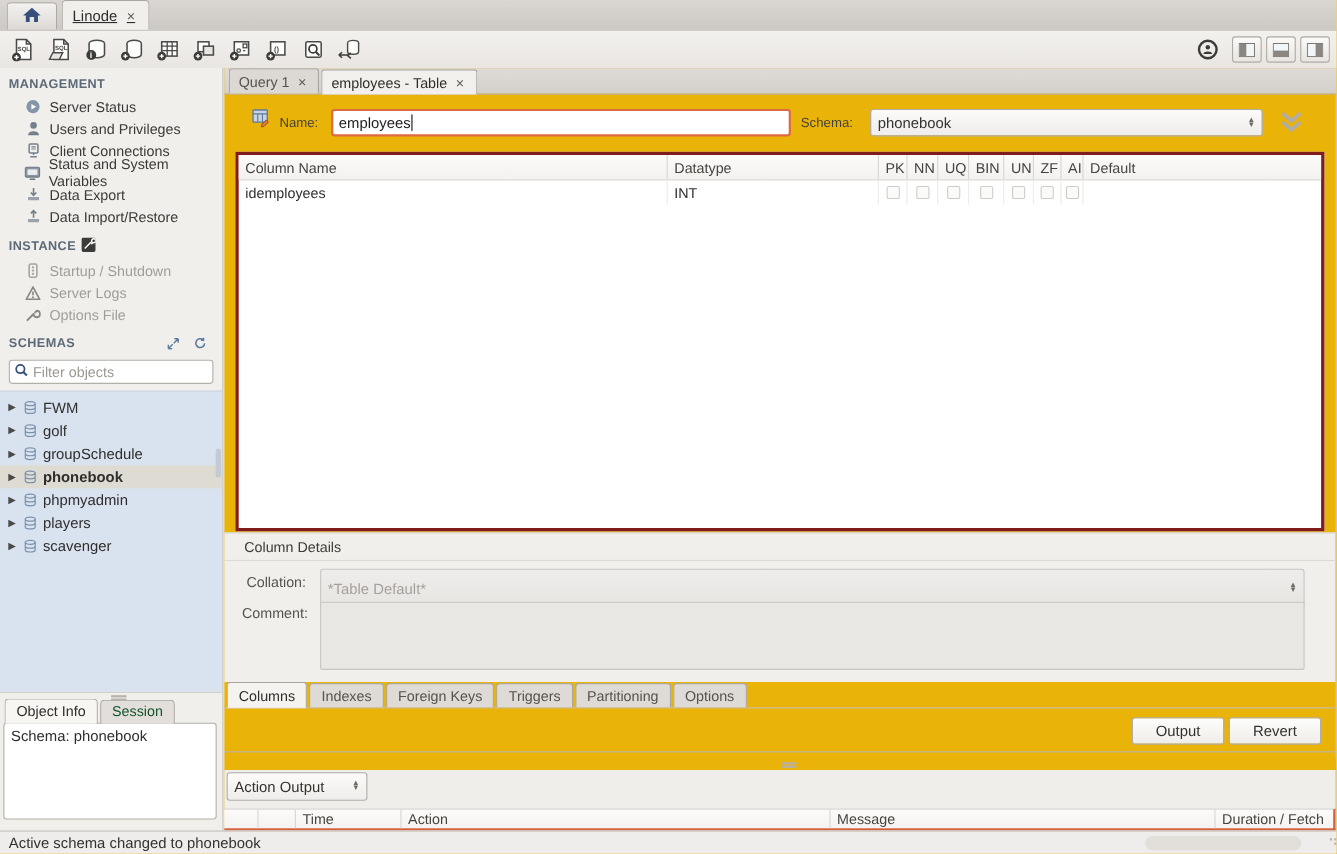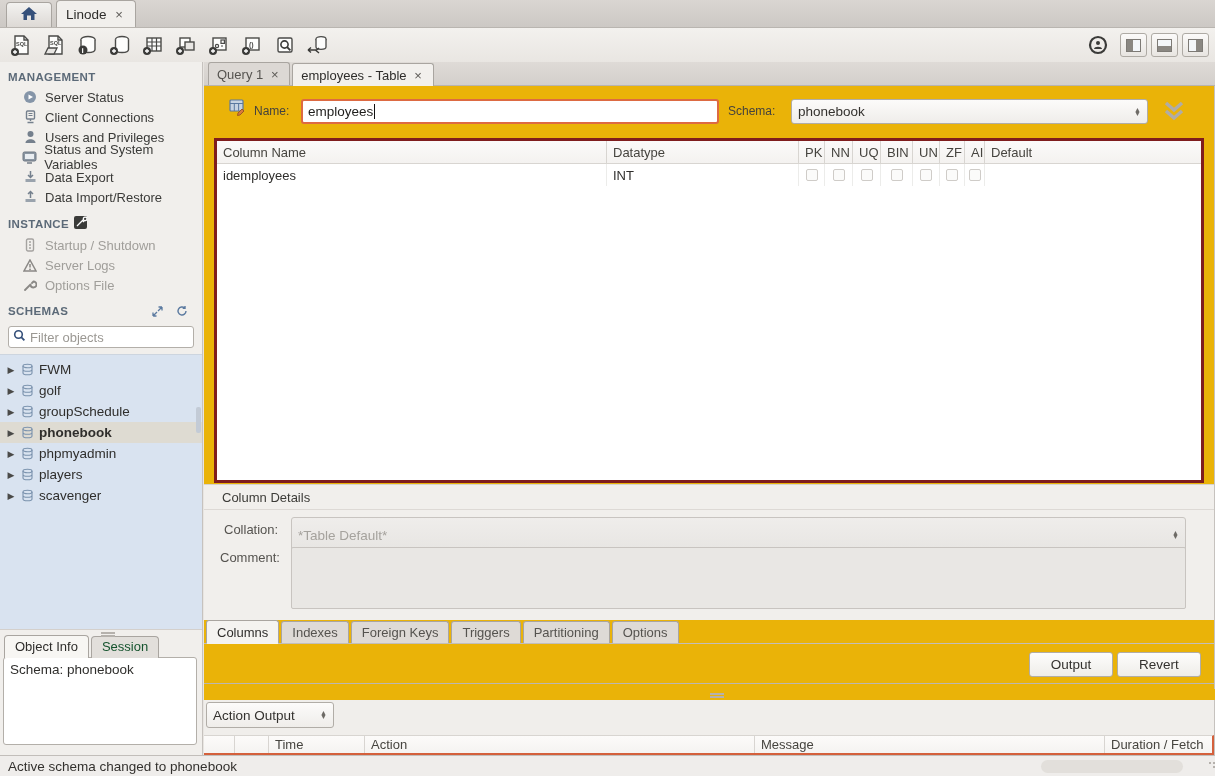--- a/index.html
+++ b/index.html
@@ -2,21 +2,21 @@
 <html><head>
 <meta charset="utf-8">
 <style>
   * { margin:0; padding:0; box-sizing:border-box; }
   html,body { width:1215px; height:776px; overflow:hidden; }
   body { font-family:"Liberation Sans","DejaVu Sans",sans-serif; font-size:13px; color:#3c3b37; background:#f0eeeb; }
 
   
   .win-tabbar { height:28px; background:linear-gradient(#dad6d2,#ccc8c4); display:flex; align-items:flex-end; border-bottom:1px solid #b9b5b0; }
   .home-tab { width:46px; height:25px; margin-left:6px; background:linear-gradient(#f3f2f0,#ddd9d5); border:1px solid #a9a5a0; border-bottom:none; border-radius:4px 4px 0 0; display:flex; align-items:center; justify-content:center; }
-  .win-tab { height:27px; margin-left:4px; padding:0 9px; background:#f1efec; border:1px solid #a9a5a0; border-bottom:none; border-radius:4px 4px 0 0; display:flex; align-items:center; gap:6px; font-size:13.5px; color:#2e2d2b; }
+  .win-tab { height:27px; margin-left:4px; padding:0 9px; background:#f1efec; border:1px solid #a9a5a0; border-bottom:none; border-radius:4px 4px 0 0; display:flex; align-items:center; gap:6px; font-size:13.5px; color:#2e2d2b;text-decoration:underline; }
   .close-x { width:13px; height:13px; display:inline-flex; align-items:center; justify-content:center; color:#5c5a56; font-size:13px; line-height:1; }
   .close-x::before { content:"×"; }
 
   
   .toolbar { height:34px; background:linear-gradient(#f3f1ee,#e9e6e2); display:flex; align-items:center; padding:0 6px; }
   .tb-icon { width:30px; height:28px; display:flex; align-items:center; justify-content:center; margin-right:3px; border-radius:3px; }
   .tb-icon svg { display:block; }
   .tb-spacer { flex:1; }
   .panel-toggle { width:27px; height:24px; margin-left:4px; background:linear-gradient(#fbfaf9,#e8e5e1); border:1px solid #aeaaa4; border-radius:3px; display:flex; align-items:center; justify-content:center; }
 
@@ -249,35 +249,35 @@
           <svg width="14" height="14" viewBox="0 0 14 14">
             <circle cx="7" cy="7" r="6" fill="#8595a8"></circle>
             <path d="M5.5 4.5 L10 7 L5.5 9.5 Z" fill="#fff"></path>
           </svg>
         </span>
       <span>Server Status</span>
     </div>
     <div class="side-item">
       <span class="ic">
           <svg width="13" height="14" viewBox="0 0 13 14">
+            <circle cx="6.5" cy="4" r="3" fill="#75808d"></circle>
+            <path d="M1.5 13 c0 -5 10 -5 10 0 Z" fill="#75808d"></path>
+          </svg>
+        </span>
+      <span>Users and Privileges</span>
+    </div>
+    <div class="side-item">
+      <span class="ic">
+          <svg width="13" height="14" viewBox="0 0 13 14">
             <rect x="2.5" y="1" width="8" height="8" rx="1" fill="none" stroke="#75808d" stroke-width="1.4"></rect>
             <path d="M4.5 3.5 h4 M4.5 5.5 h4" stroke="#75808d" stroke-width="1"></path>
             <path d="M6.5 9 v2 M3.5 12.5 h6" stroke="#75808d" stroke-width="1.4"></path>
           </svg>
         </span>
       <span>Client Connections</span>
-    </div>
-    <div class="side-item">
-      <span class="ic">
-          <svg width="13" height="14" viewBox="0 0 13 14">
-            <circle cx="6.5" cy="4" r="3" fill="#75808d"></circle>
-            <path d="M1.5 13 c0 -5 10 -5 10 0 Z" fill="#75808d"></path>
-          </svg>
-        </span>
-      <span>Users and Privileges</span>
     </div>
     <div class="side-item">
       <span class="ic">
           <svg width="15" height="13" viewBox="0 0 15 13">
             <rect x="1" y="1" width="13" height="9" rx="1.5" fill="#8b96a2" stroke="#6c7682" stroke-width="1"></rect>
             <rect x="3" y="3" width="9" height="5" fill="#e9edf1"></rect>
             <path d="M5 12 h5" stroke="#6c7682" stroke-width="1.4"></path>
           </svg>
         </span>
       <span>Status and System Variables</span>

